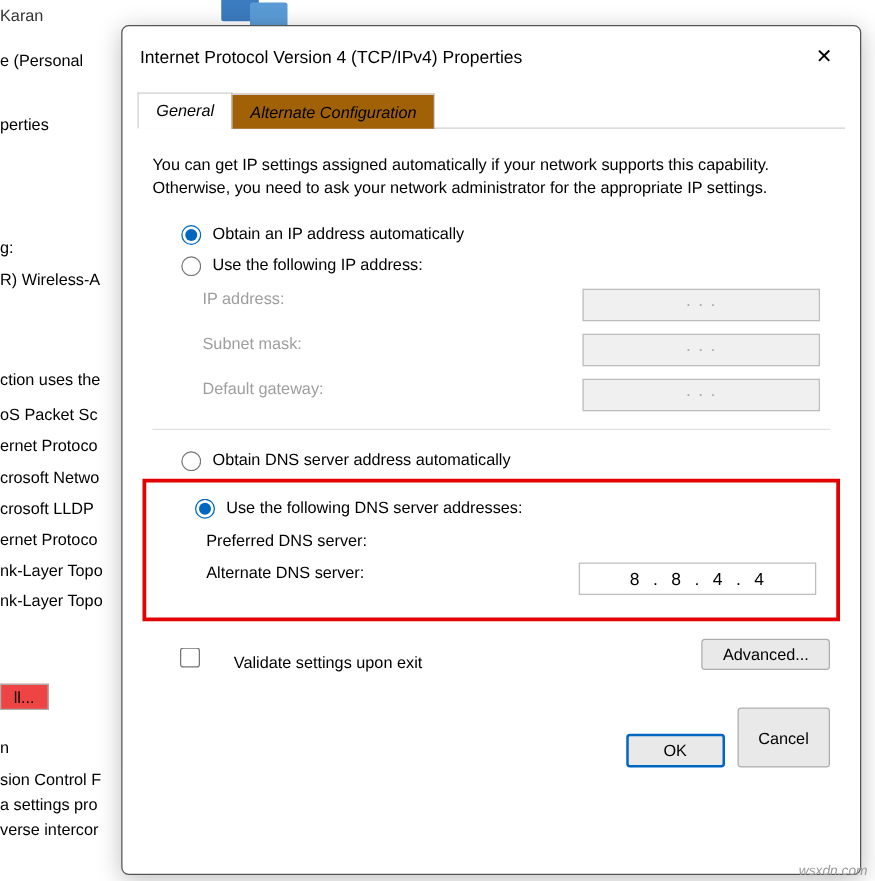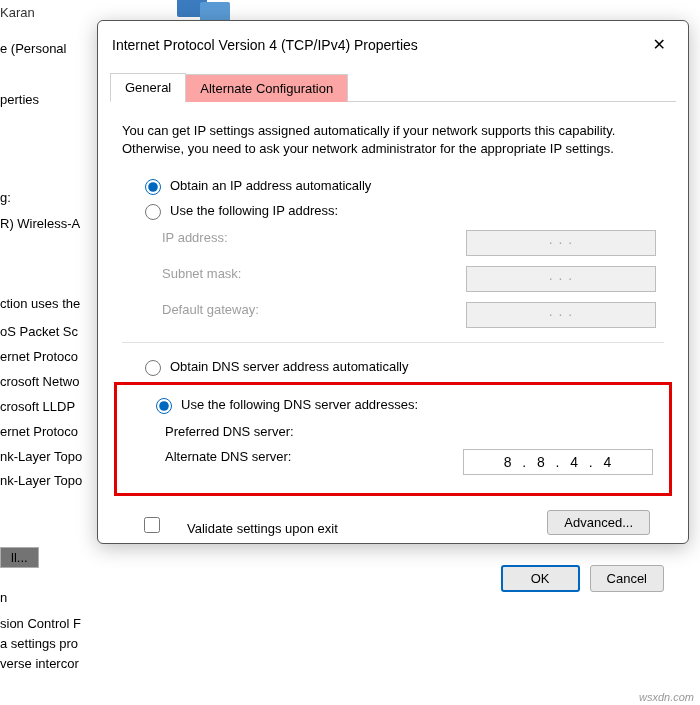--- a/index.html
+++ b/index.html
@@ -1,34 +1,34 @@
 <!DOCTYPE html>
 <html><head>
 <meta charset="utf-8">
 <style>
 * { box-sizing: border-box; font-family: 'Segoe UI', Tahoma, sans-serif; font-size: 13px; }
 body { margin: 0; width: 700px; height: 705px; background: #f0f0f0; overflow: hidden; position: relative; }
 
 .bg { position: absolute; left: 0; top: 0; width: 700px; height: 705px; background: #fff; }
 .bg-text { position: absolute; color: #000; font-size: 13px; white-space: nowrap; }
-.bg-btn { position: absolute; border: 1px solid #adadad; background: #737373; padding: 2px 10px; }
+.bg-btn { position: absolute; border: 1px solid #adadad; background: #ef4444; padding: 2px 10px; }
 
 .dialog {
-  position: absolute; left: 97px; top: 20px; width: 592px; height: 524px;
+  position: absolute; left: 97px; top: 20px; width: 592px; height: 680px;
   background: #fff; border: 1px solid #555; border-radius: 6px;
   box-shadow: 0 4px 20px rgba(0,0,0,0.25);
 }
 .titlebar { display: flex; align-items: center; justify-content: space-between; padding: 10px 14px 6px 14px; }
 .title { font-size: 14px; }
 .close { font-family: Arial; font-size: 16px; cursor: pointer; padding: 4px 8px; }
 
-.tabs { display: flex; align-items: flex-end; border-bottom: 1px solid #d0d0d0; margin: 8px 12px 0 12px; }
+.tabs { display: flex; align-items: flex-end; border-bottom: 1px solid #d0d0d0; margin: 8px 12px 0 12px; font-style: italic; }
 .tab { padding: 6px 14px; border: 1px solid #d0d0d0; border-bottom: none; background: #fff; margin-right: -1px; position: relative; top: 1px; cursor: pointer; }
 .tab.active { background: #fff; border-bottom: 1px solid #fff; }
-.tab:not(.active) { background: #fca5a5; }
+.tab:not(.active) { background: #a16207; }
 
 .content { padding: 14px 24px 10px 24px; }
 .intro { margin: 6px 0 18px 0; line-height: 1.4; }
 
 .radio-row { display: flex; align-items: center; gap: 6px; margin: 6px 0 6px 18px; }
 .radio-row input[type="radio"] { width: 16px; height: 16px; accent-color: #0067c0; }
 
 .field-group { margin-left: 40px; margin-right: 8px; }
 .field-row { display: flex; justify-content: space-between; margin: 10px 0; }
 .field-row.disabled label { color: #9e9e9e; }
@@ -36,23 +36,23 @@
   width: 190px; height: 26px; border: 1px solid #bdbdbd; background: #fff;
   text-align: center; letter-spacing: 1px; font-size: 14px; padding: 0 6px;
 }
 .ip-input.disabled { background: #f0f0f0; color: #a8a8a8; }
 
 .red-box { border: 3px solid #e20000; padding: 4px 8px 8px 8px; margin: 4px -8px 0 -8px; }
 
 .check-row { display: flex; align-items: flex-end; gap: 24px; margin: 18px 0 0 18px; }
 .check-row input[type="checkbox"] { width: 16px; height: 16px; }
 
-.adv-row { display: flex; justify-content: flex-end; margin-top: -26px; margin-right: 14px; }
+.adv-row { display: flex; justify-content: flex-end; margin-top: -26px; margin-right: 0; }
 .btn { border: 1px solid #adadad; background: #e9e9e9; padding: 4px 16px; cursor: pointer; border-radius: 3px; }
-.btn.primary { border: 2px solid #0067c0; padding: 4px 28px; }
+.btn.primary { border: 2px solid #0067c0; padding: 4px 28px; margin-top: 21px; }
 
 .footer { display: flex; justify-content: flex-end; gap: 10px; padding: 20px 24px; }
 
 hr.sep { border: none; border-top: 1px solid #e0e0e0; margin: 14px 0; }
 
 .watermark { position: absolute; right: 6px; bottom: 2px; font-size: 11px; color: #999; font-style: italic; }
 </style>
 </head>
 <body>
 

